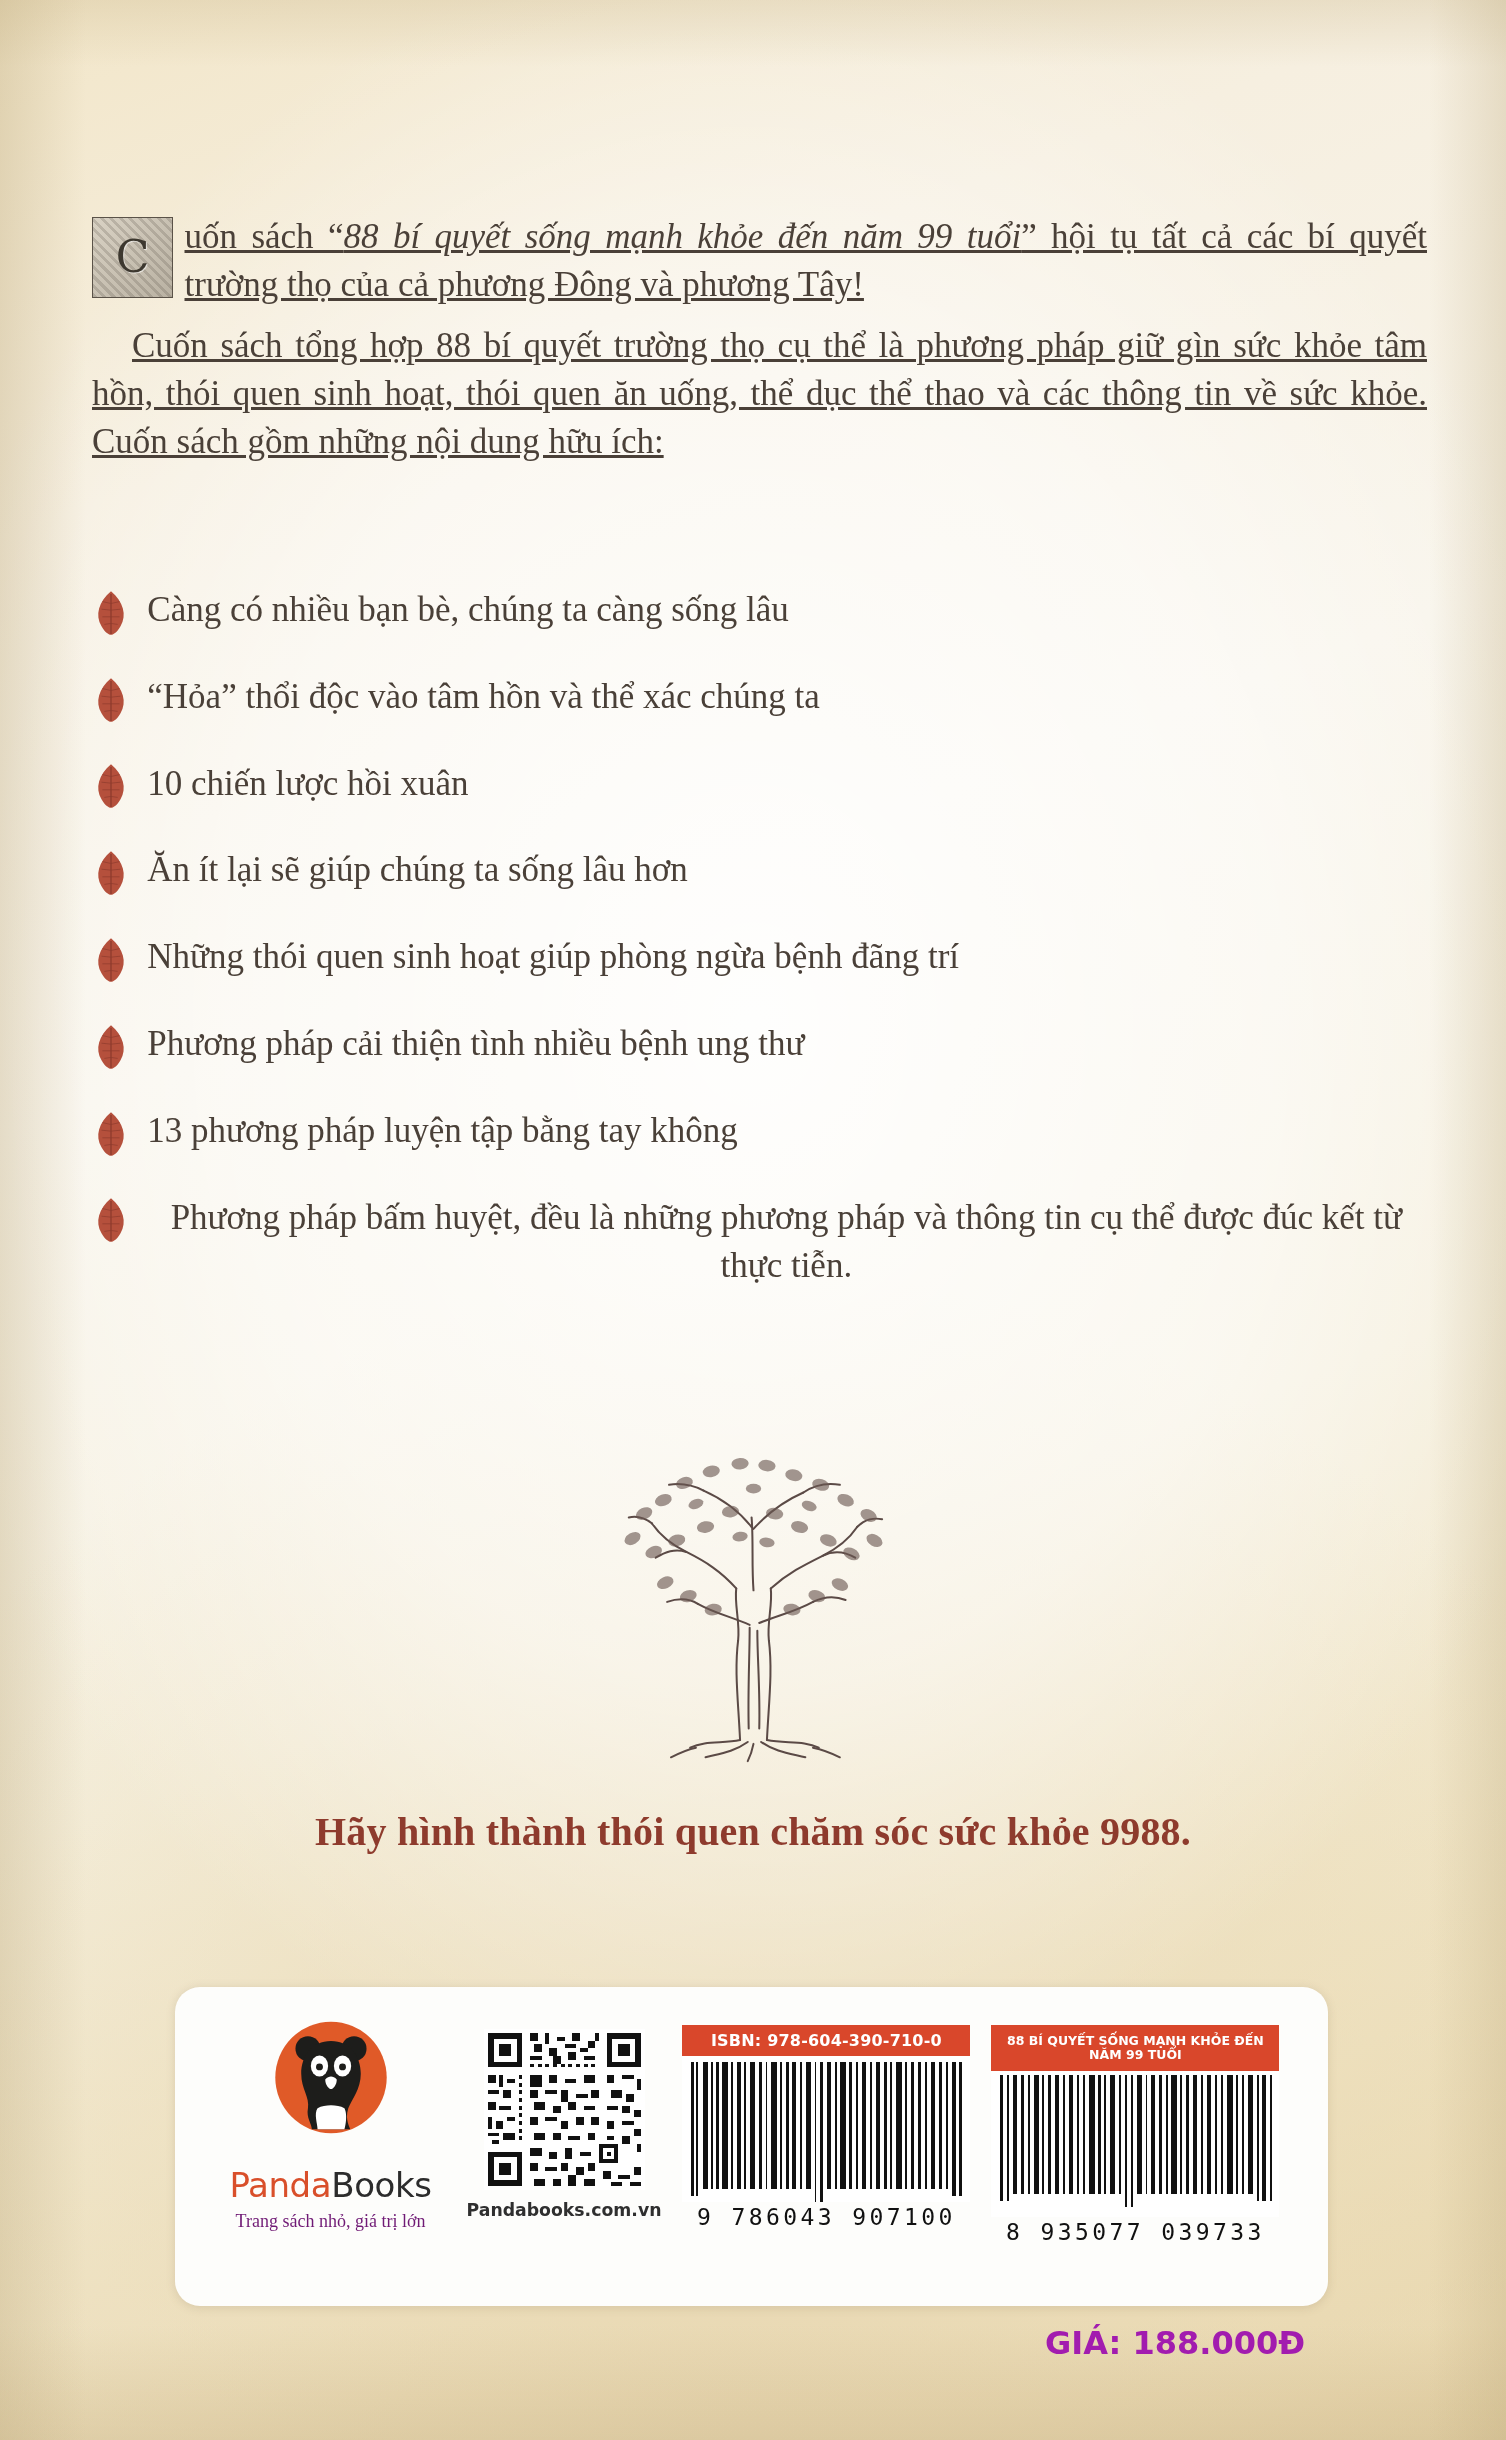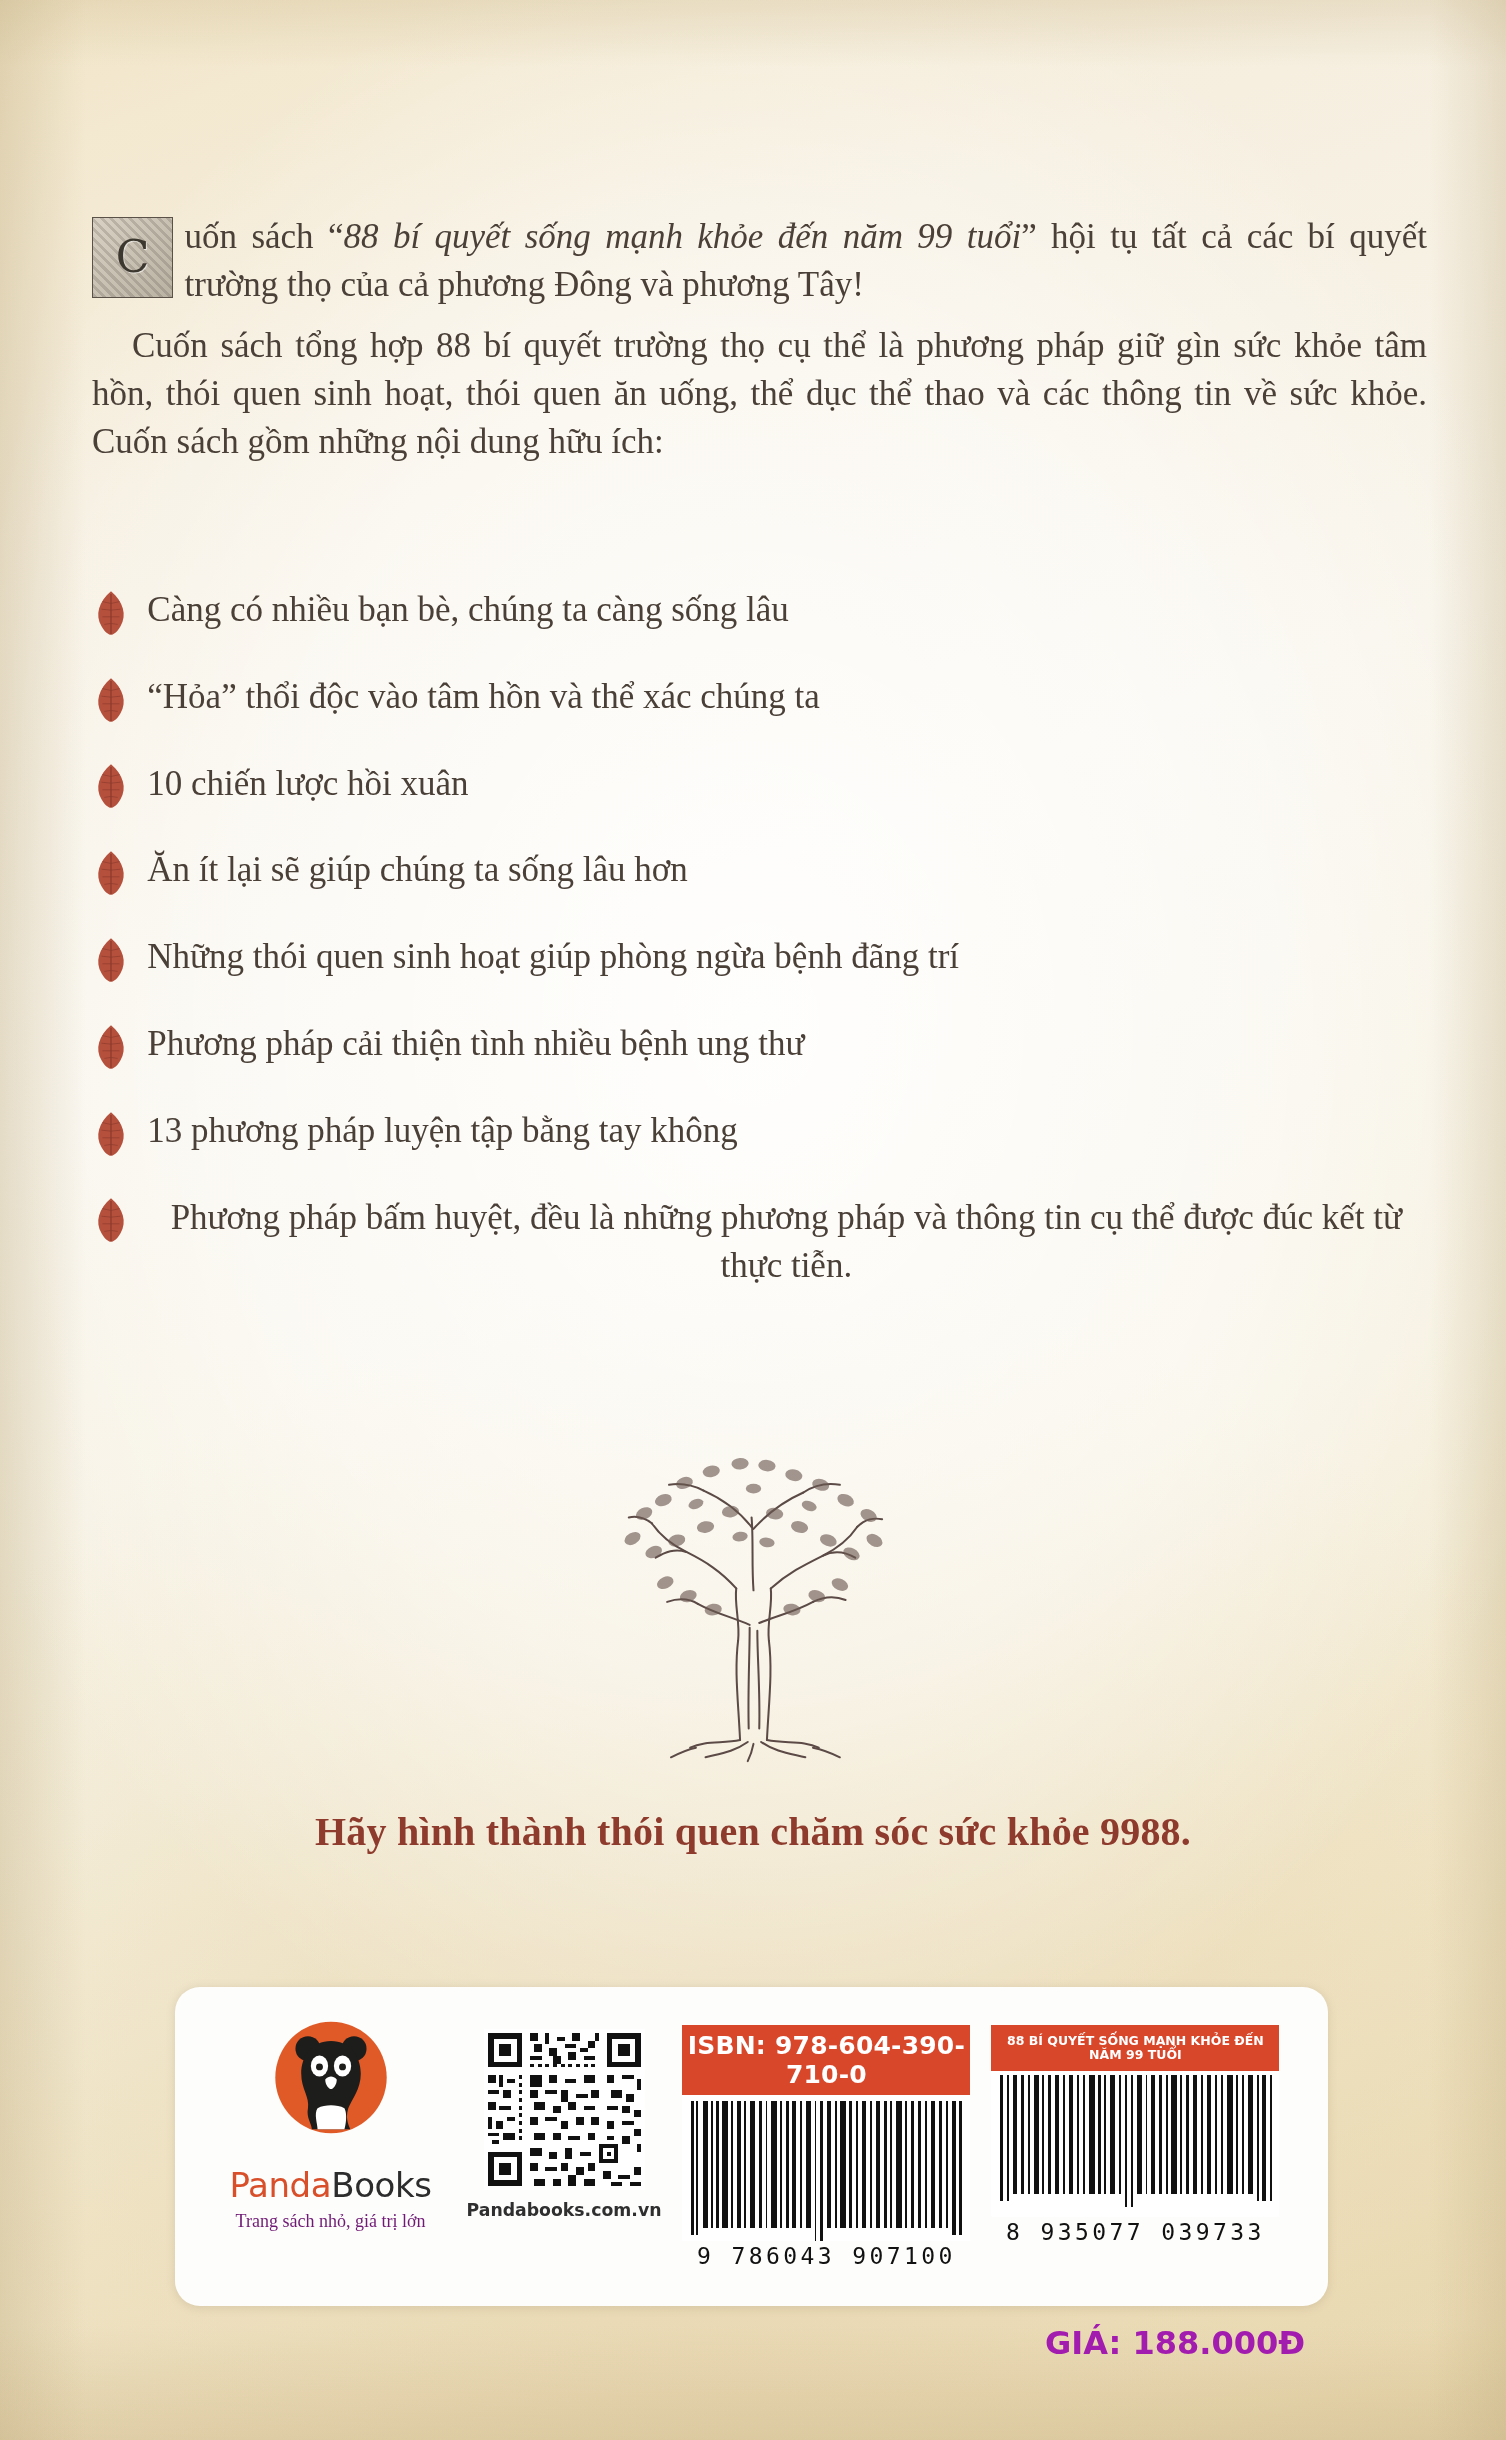--- a/index.html
+++ b/index.html
@@ -71,21 +71,21 @@
   .dropcap span {
     position: absolute;
     left: 0; right: 0; top: 50%;
     transform: translateY(-50%);
     text-align: center;
     font-family: "DejaVu Serif", serif;
     font-size: 44px;
     color: #3d382f;
     text-shadow: 1px 1px 0 rgba(255,255,255,0.55);
   }
-  .intro p { margin: 0; }
+  .intro p { margin: 0; text-decoration: underline; }
   .intro p.first { text-indent: 0; }
   .intro p.second { text-indent: 40px; margin-top: 13px; }
   .intro .it { font-style: italic; }
 
   
   .bullets {
     position: absolute;
     left: 92px;
     top: 586px;
     width: 1335px;
@@ -214,21 +214,21 @@
   }
   .bc-head {
     background: #d9472b;
     color: #fff;
     font-family: "DejaVu Sans", sans-serif;
     font-weight: bold;
     text-align: center;
     padding: 5.8px 3.8px;
     box-sizing: border-box;
   }
-  .bc1 .bc-head { font-size: 25px; letter-spacing: 0.2px; }
+  .bc1 .bc-head { font-size: 16px; letter-spacing: 0.2px; }
   .bc2 .bc-head { font-size: 12.5px; line-height: 1.15; padding: 8.6px 3.8px; }
   .bc-bars {
     height: 146px;
     background: #fff;
     position: relative;
     overflow: hidden;
     border-left: 1px solid #fff;
   }
   .bc-digits {
     font-family: "DejaVu Sans Mono", monospace;

